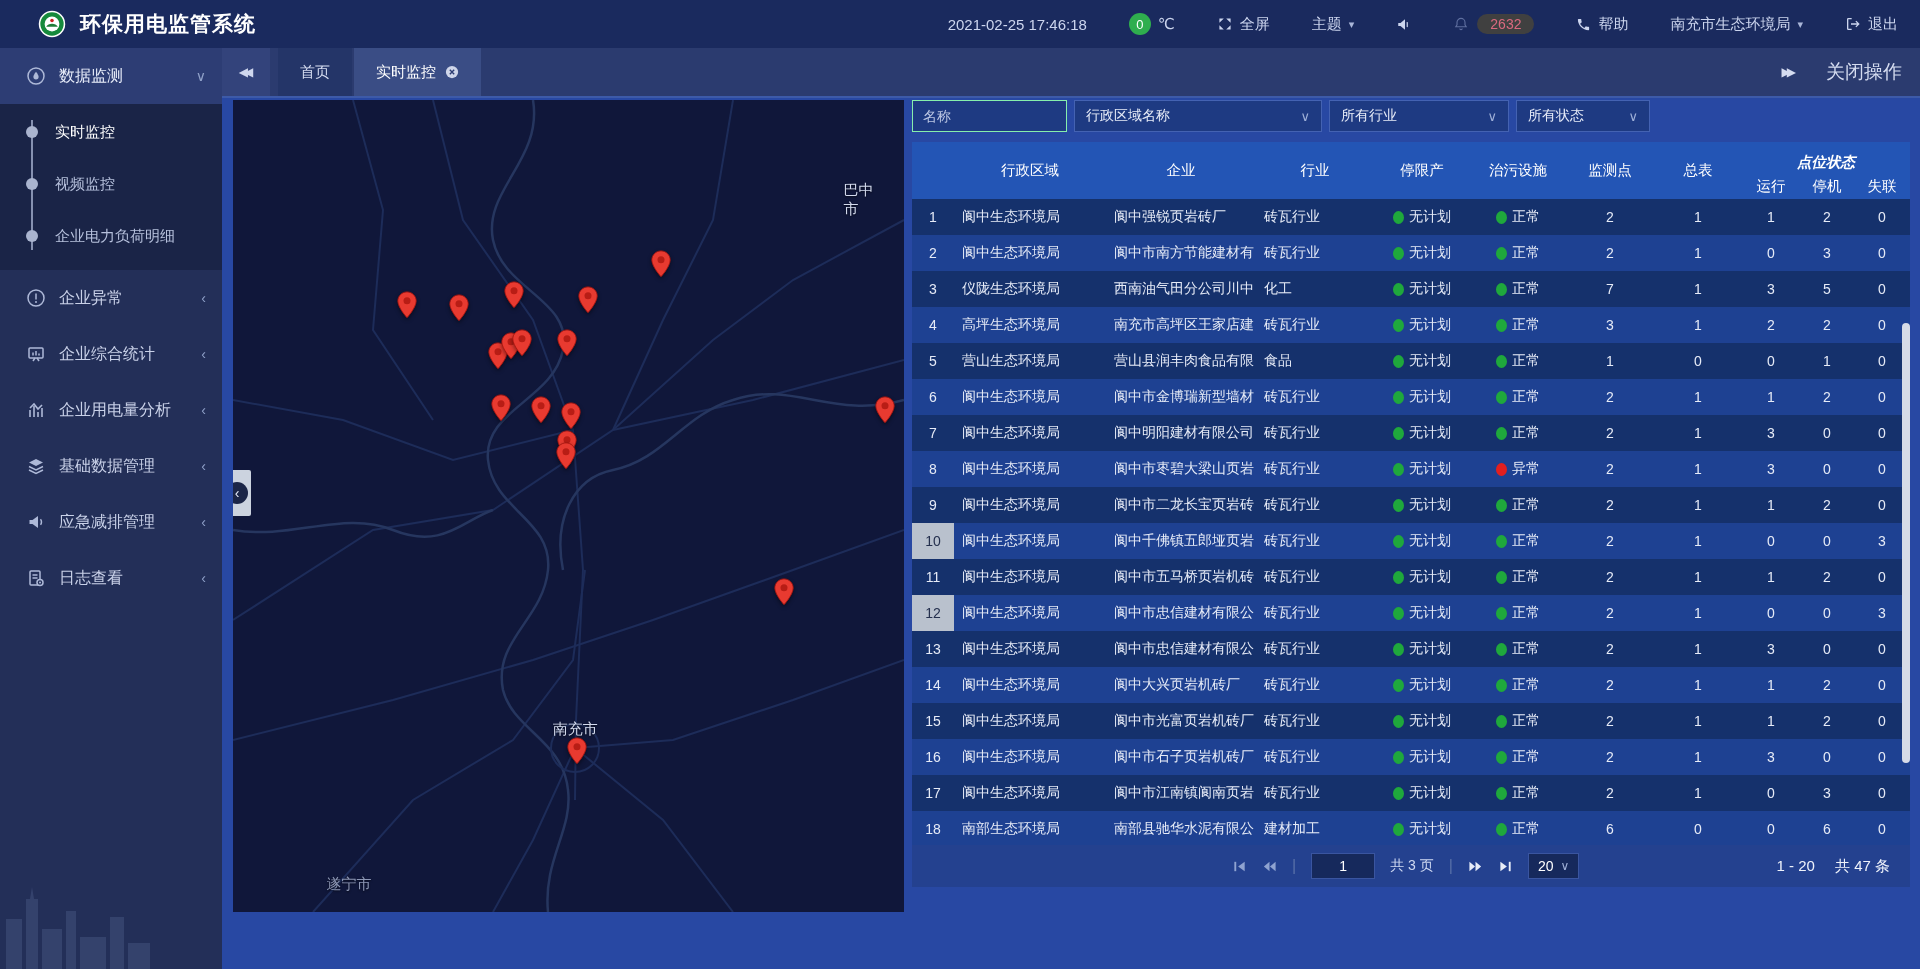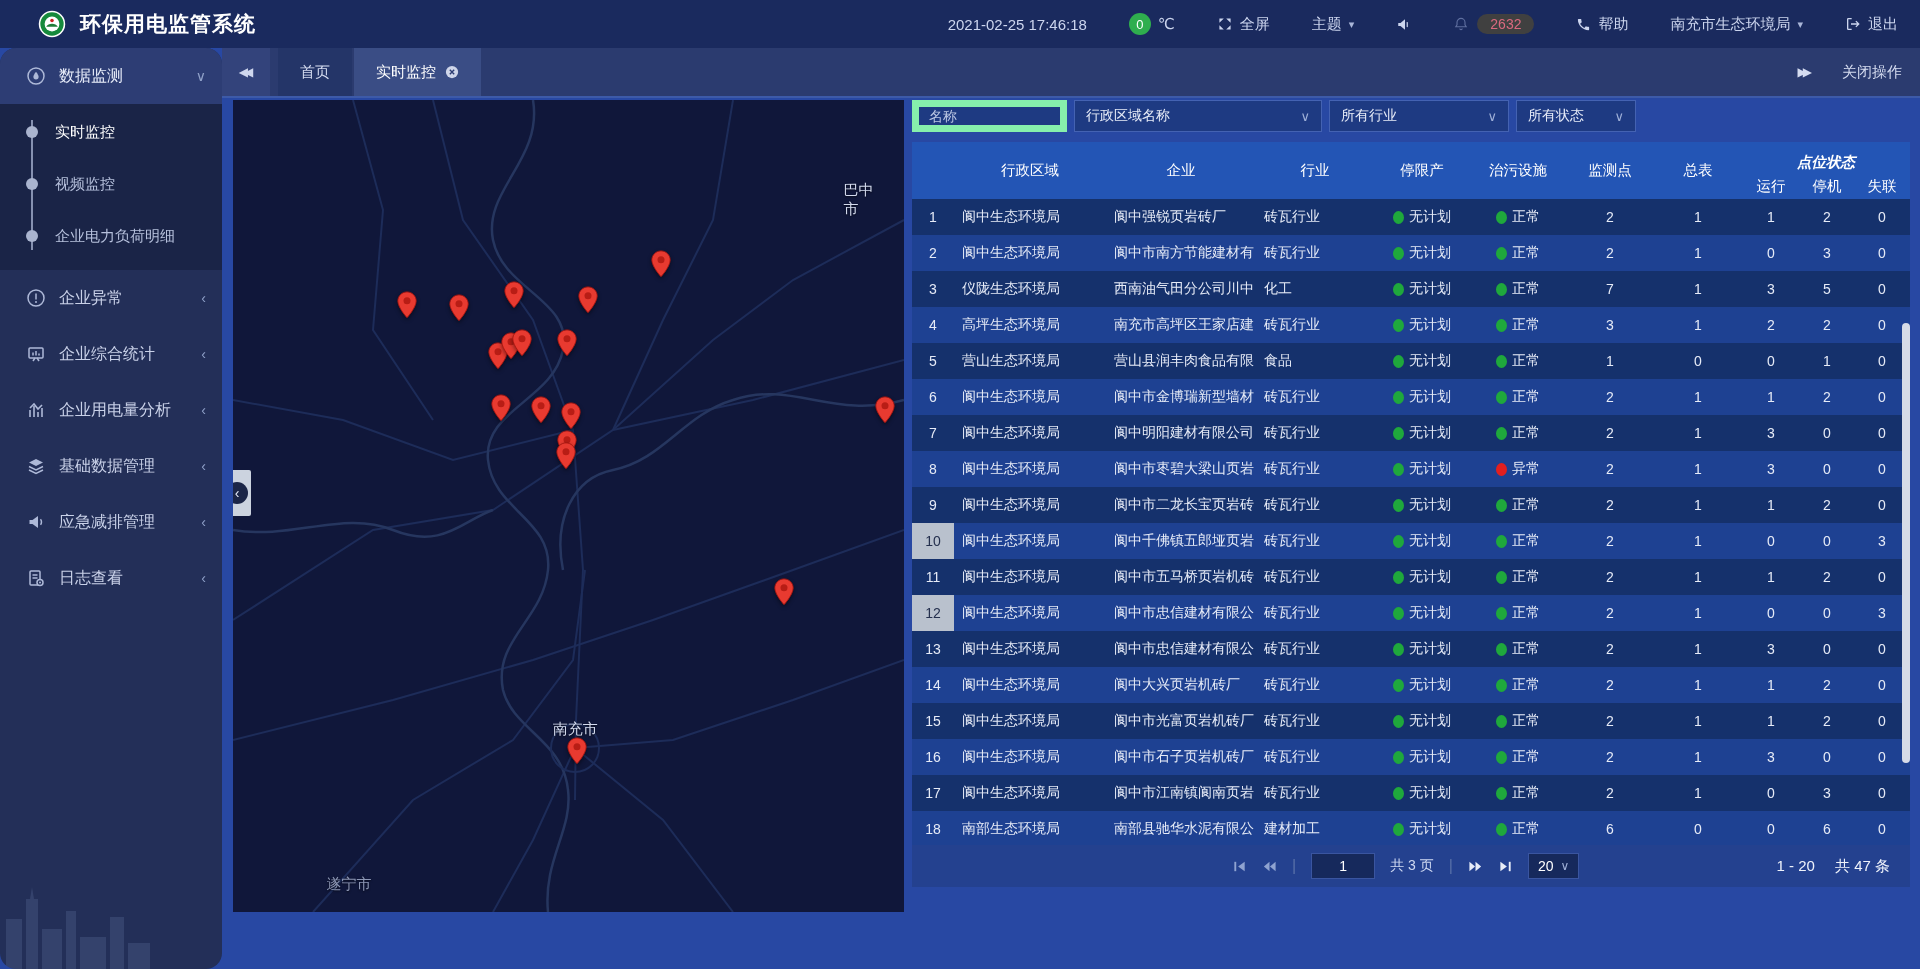--- a/index.html
+++ b/index.html
@@ -21,21 +21,21 @@
   .notif { display:flex; align-items:center; gap:8px; cursor:pointer; }
   .badge-pill { background:#404040; color:#d9697f; border-radius:11px; padding:2px 13px;
     font-size:14px; }
   .caret-down { font-size:11px; color:#aab6d8; }
 
   
   .body { flex:1; display:flex; min-height:0; }
 
   
   .sidebar { width:222px; background:#232f58; color:#c3cbe4; flex:none; position:relative;
-    overflow:hidden;border-radius:16px; }
+    overflow:hidden; }
   .menu-item { height:56px; display:flex; align-items:center; gap:13px;
     padding:0 16px 0 26px; font-size:16px; cursor:pointer; color:#c9d1e8; }
   .menu-item.active { background:#2d3d74; color:#e8edfa; }
   .menu-item .mi-icon { width:20px; height:20px; color:#aeb9d8; flex:none; }
   .menu-item .chev { margin-left:auto; color:#8fa0c8; font-size:14px; }
   .submenu { background:#1a2447; position:relative; padding:2px 0 8px; }
   .submenu .line { position:absolute; left:31px; top:16px; bottom:20px; width:2px;
     background:#9aa5c4; opacity:.85; }
   .submenu-item { height:52px; display:flex; align-items:center; padding-left:55px;
     font-size:15px; color:#b6c0dc; position:relative; cursor:pointer; }
@@ -53,21 +53,21 @@
   .tab-nav { width:48px; display:flex; align-items:center; justify-content:center;
     background:#33437b; color:#cfd7ee; cursor:pointer; margin-right:8px; }
   .dbl-arrow { font-size:12px; letter-spacing:-4px; padding-right:4px; white-space:nowrap; }
   .tabs { display:flex; align-items:stretch; }
   .tab { padding:0 22px; display:flex; align-items:center; gap:9px; font-size:15px;
     color:#d5dcf0; background:#243568; margin-right:2px; cursor:pointer; }
   .tab.active { background:#3a4d85; color:#fff; }
   .tab .tab-close { display:flex; cursor:pointer; }
   .tab-ops { margin-left:auto; display:flex; align-items:center; gap:30px;
     padding-right:18px; color:#d5dcf0; }
-  .tab-ops .close-label { font-size:15px; cursor:pointer; }
+  .tab-ops .close-label { font-size:19px; cursor:pointer; }
 
   
   .content { flex:1; background:#2848a3; padding:2px 10px 0 11px; display:flex;
     flex-direction:column; min-height:0; }
   .stats { height:34px; display:flex; align-items:center; gap:60px; color:#e8edfa;
     font-size:15px; padding-left:2px; flex:none; }
   .stat-item { white-space:nowrap; }
 
   .panels { display:flex; gap:8px; height:812px; flex:none; }
 
@@ -82,28 +82,28 @@
   .collapse-btn { position:absolute; left:-10px; top:370px; width:28px; height:46px;
     background:#ccd3df; display:flex; align-items:center; justify-content:center;
     cursor:pointer; border-radius:2px; }
   .collapse-btn .cb-circle { width:22px; height:22px; border-radius:50%; background:#1b2547;
     color:#e8edfa; display:flex; align-items:center; justify-content:center; font-size:14px; }
 
   
   .right-panel { flex:1; position:relative; min-width:0;
     --cols:42px 152px 150px 118px 96px 96px 88px 88px 58px 54px 56px; }
   .filters { display:flex; gap:7px; height:32px; }
-  .f-input { width:155px; background:#1e3a82; border:7px solid #86efac; color:#fff;
+  .f-input { width:155px; background:#1e3a82; border:1px solid #86efac; color:#fff;
     padding:0 10px; font-size:14px; outline:none; }
   .f-input::placeholder { color:#bcc7e4; }
   .f-select { display:flex; align-items:center; justify-content:space-between;
     padding:0 11px; background:#1e3a82; border:1px solid #4462b2; color:#e7ecf8;
     font-size:14px; cursor:pointer; }
   .f-select .sel-caret { color:#9fb0d8; font-size:13px; margin-left:10px; }
-  .f-region { width:248px; } .f-industry { width:180px; } .f-status { width:120px; }
+  .f-region { width:248px; } .f-industry { width:180px; } .f-status { width:134px; }
 
   .table-wrap { position:absolute; top:42px; left:0; right:0; bottom:25px; overflow:hidden; }
   .thead { display:grid; grid-template-columns:var(--cols); grid-template-rows:31px 26px;
     background:#2355b5; color:#fff; font-size:14.5px; }
   .th { display:flex; align-items:center; justify-content:center; }
   .th.group { font-style:italic; font-weight:bold; align-items:flex-end; padding-bottom:1px;font-family:Liberation Serif, serif; }
   .tbody .tr { display:grid; grid-template-columns:var(--cols); height:36px;
     align-items:stretch; color:#e6ebf7; font-size:14px; cursor:pointer; }
   .tbody .tr:nth-child(odd)  { background:#15316c; }
   .tbody .tr:nth-child(even) { background:#1e4192; }

